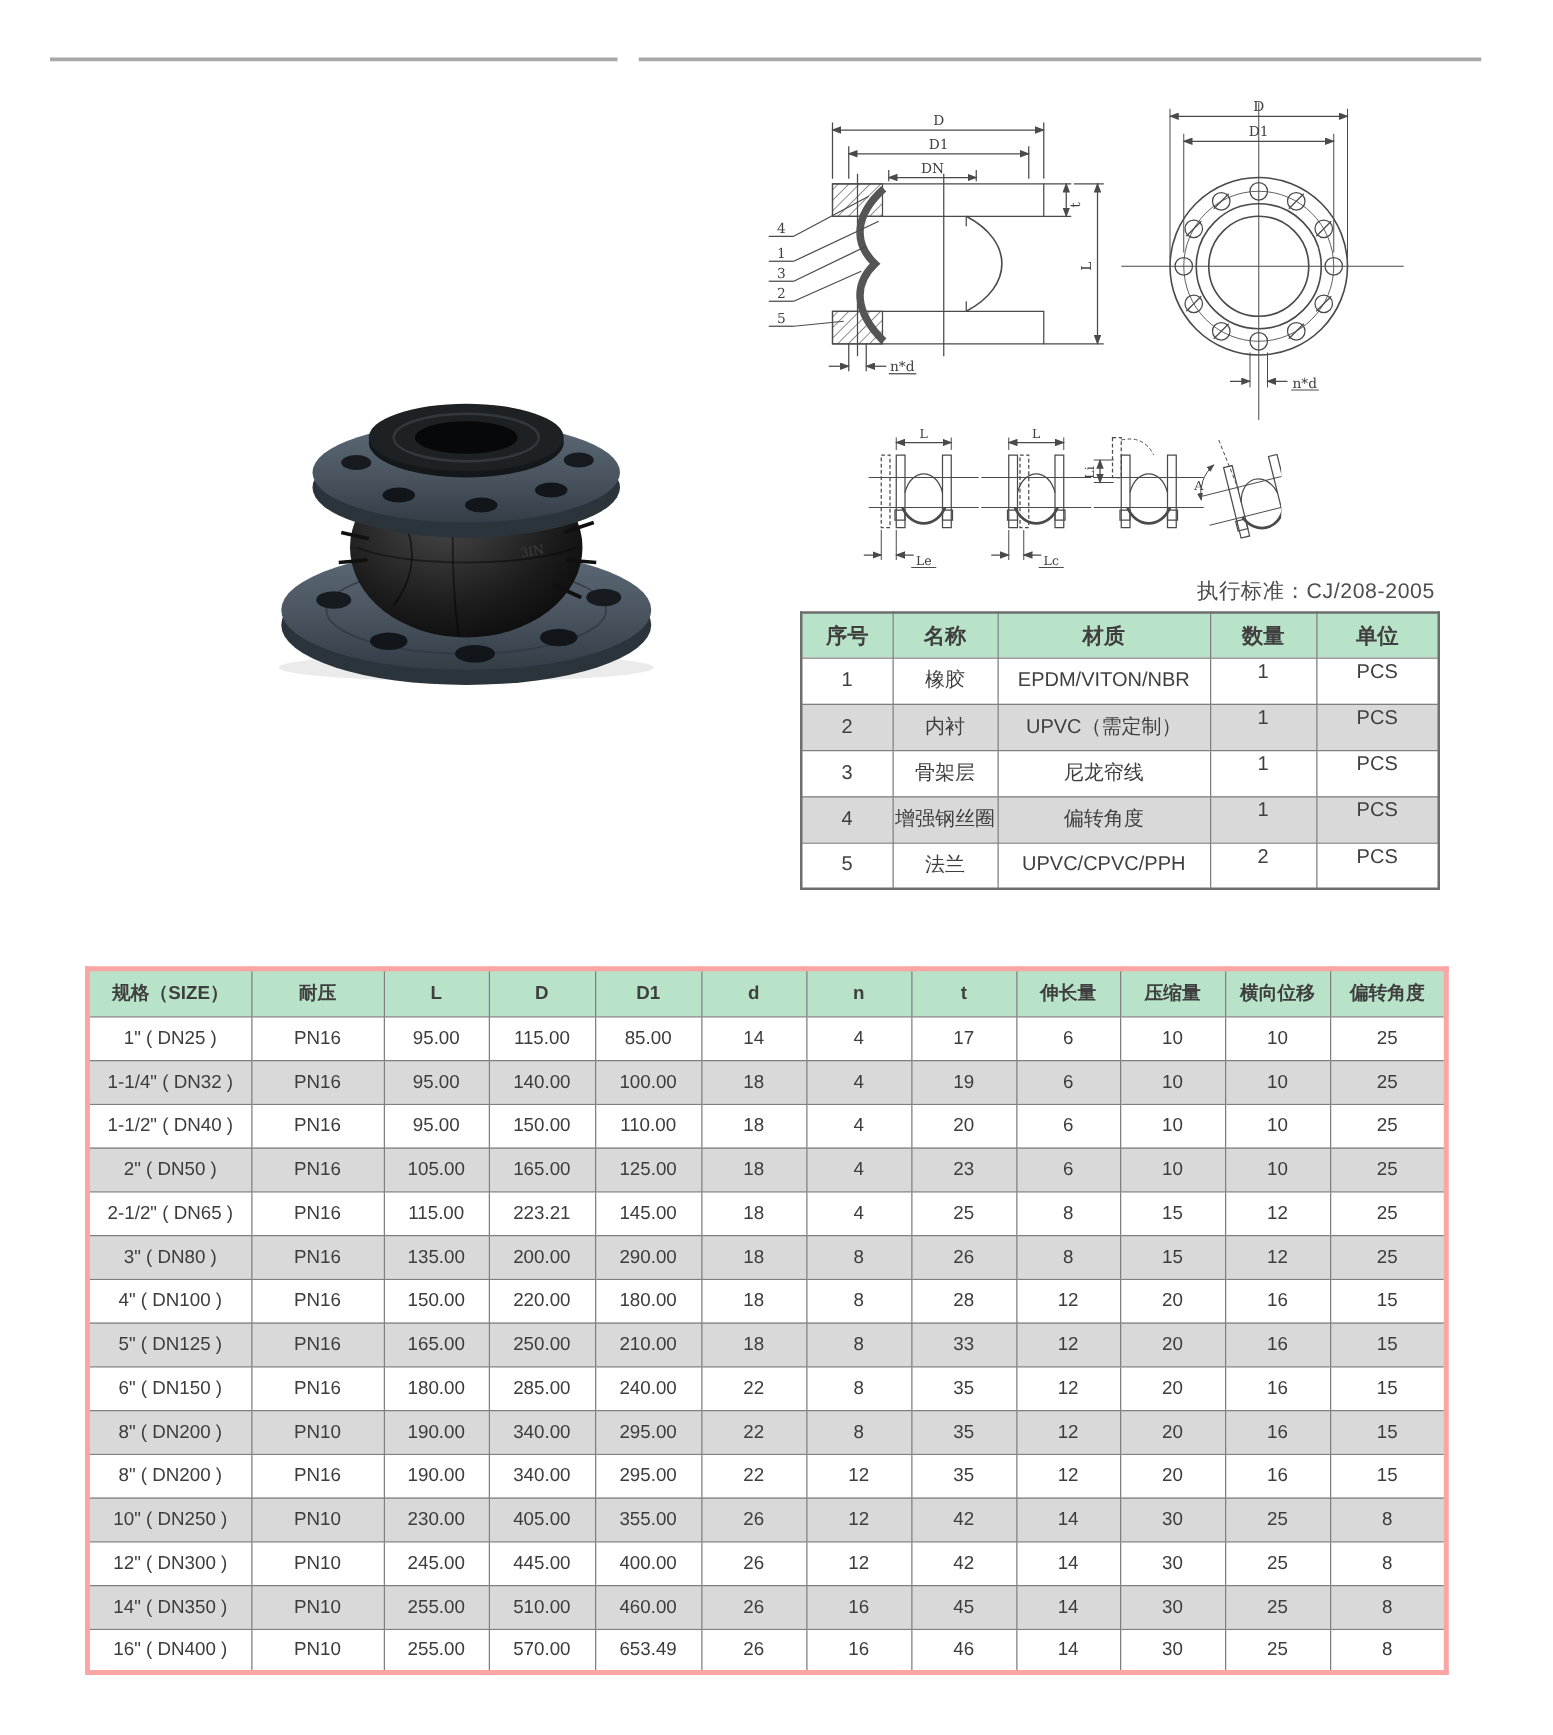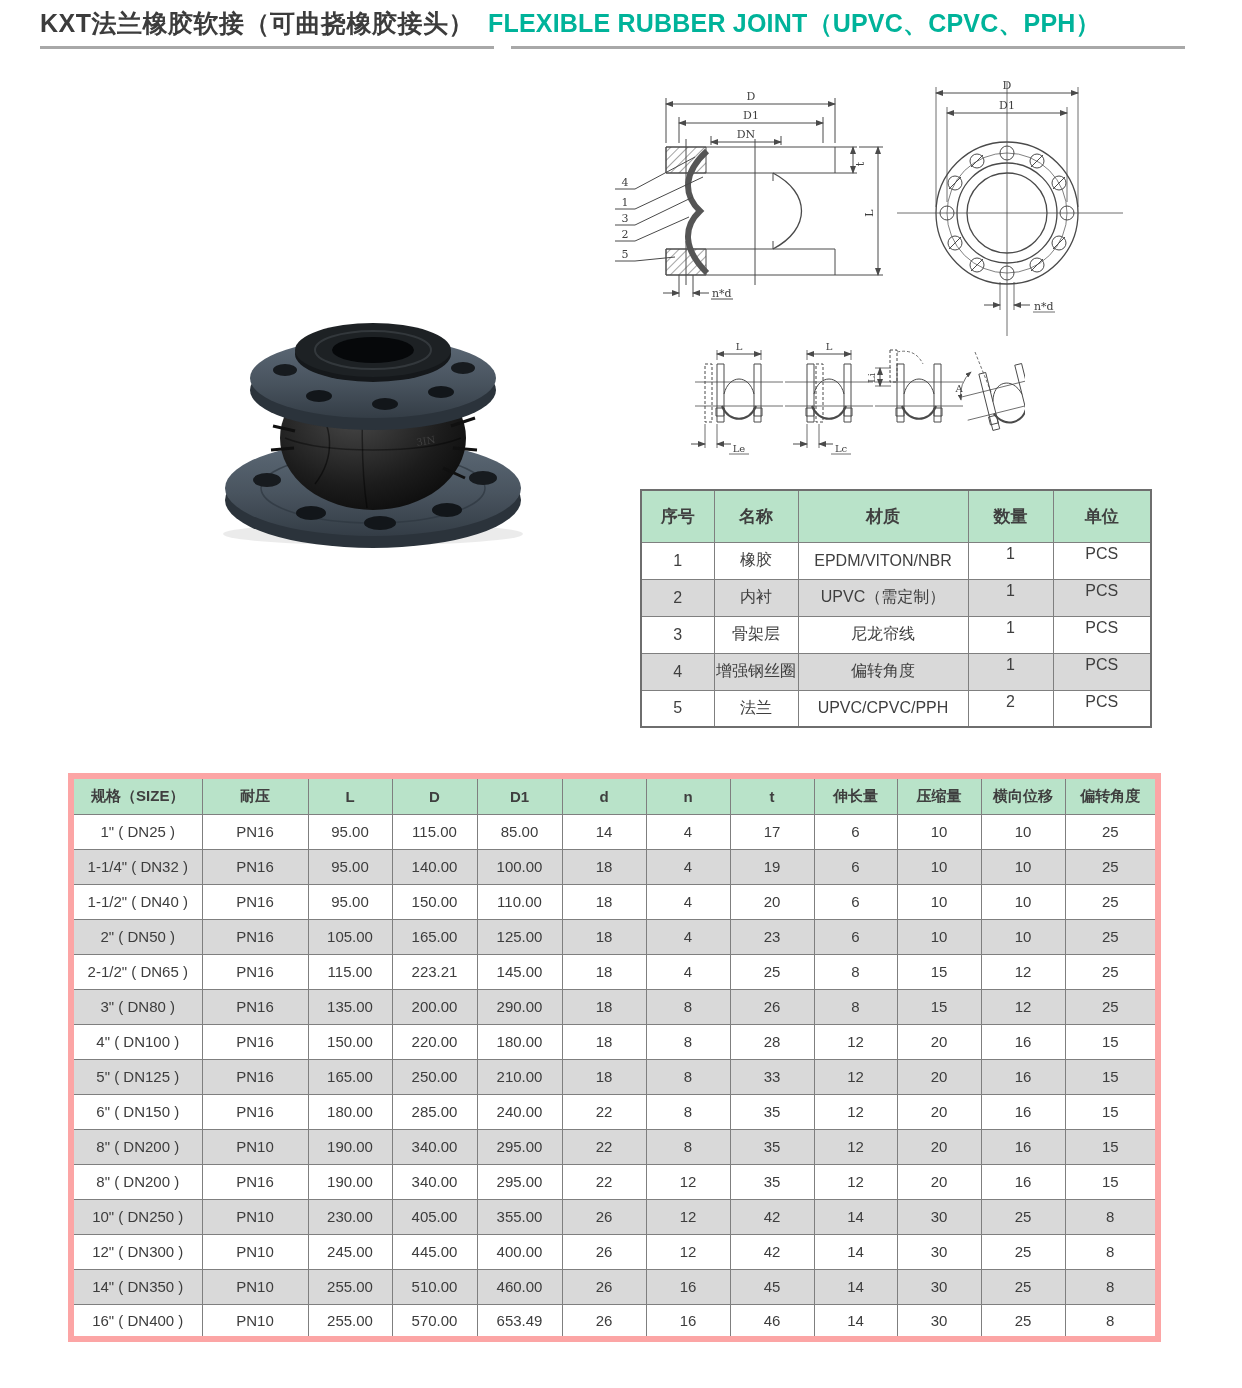--- a/index.html
+++ b/index.html
@@ -15,48 +15,45 @@
   .rule-left  { left:40px;  width:454px; }
   .rule-right { left:511px; width:674px; }
 
   
   .std-note { position:absolute; left:640px; top:461px; width:508px; text-align:right;
               font-size:17px; color:#4d4d4d; letter-spacing:0.5px; }
 
   
   table { border-collapse:collapse; table-layout:fixed; }
   .parts-table { position:absolute; left:640px; top:489px; width:510px; border:2px solid #6e6e6e; }
-  .parts-table th { background:#b9e3c9; border:1px solid #7f7f7f; height:52px;
+  .parts-table th { background:#b9e3c9; border:1px solid #7f7f7f; height:36px;
                     font-size:17px; font-weight:bold; color:#3f3f3f; }
   .parts-table td { border:1px solid #7f7f7f; height:37px; text-align:center;
                     font-size:16px; color:#3f3f3f; background:#fff; }
   .parts-table tbody tr:nth-child(even) td { background:#d9d9d9; }
   .parts-table td:nth-child(4), .parts-table td:nth-child(5) { vertical-align:top; padding-top:2px; }
 
-  .spec-table { position:absolute; left:68px; top:773px; width:1087px; border:6px solid #fca5a5; }
+  .spec-table { position:absolute; left:68px; top:773px; width:1087px; border:4px solid #fca5a5; }
   .spec-table th { background:#b9e3c9; border:1px solid #7f7f7f; height:38px;
                    font-size:15px; font-weight:bold; color:#3f3f3f; }
   .spec-table td { border:1px solid #7f7f7f; height:35px; text-align:center;
                    font-size:15px; color:#3d3d3d; background:#fff; }
   .spec-table tbody tr:nth-child(even) td { background:#d9d9d9; }
 
   
   .drw { position:absolute; }
   .drw line, .drw path, .drw rect, .drw circle, .drw ellipse { vector-effect:non-scaling-stroke; }
   .cad-text { font-family:"DejaVu Serif", serif; font-size:11px; fill:#3f3f3f; }
   .cad-text-sm { font-family:"DejaVu Serif", serif; font-size:10px; fill:#3f3f3f; }
 </style>
 </head>
 <body>
 
 <div class="page">
 
-  <div class="title-row">
-    <span class="title-cn">KXT法兰橡胶软接（可曲挠橡胶接头）</span><span class="title-en">FLEXIBLE RUBBER JOINT（UPVC、CPVC、PPH）</span>
-  </div>
   <div class="rule rule-left"></div>
   <div class="rule rule-right"></div>
 
   <svg class="drw" style="left:215px; top:298px;" width="315" height="252" viewBox="0 0 315 252">
     <defs>
       <linearGradient id="flangeG" x1="0" y1="0" x2="0" y2="1">
         <stop offset="0" stop-color="#5d6a77"></stop>
           <stop offset="0.55" stop-color="#49545f"></stop>
           <stop offset="1" stop-color="#343d46"></stop>
       </linearGradient>
@@ -282,20 +279,21 @@
     <g transform="translate(292,34)">
       <g transform="rotate(-14 30 30)">
           <use href="#mini"></use>
         </g>
       <line x1="-2" y1="-14" x2="14" y2="26" stroke-dasharray="3,2" stroke-width="0.8"></line>
       <path d="M-16,34 A30,30 0 0 1 -6,6" marker-start="url(#arr)" marker-end="url(#arr)" stroke-width="0.8"></path>
       <text x="-18" y="26" text-anchor="middle" class="cad-text-sm" stroke="none">A</text>
     </g>
   </svg>
 
+  <div class="std-note">执行标准：CJ/208-2005</div>
 
   <table class="parts-table">
     <colgroup>
         <col style="width:73px">
         <col style="width:84px">
         <col style="width:170px">
         <col style="width:85px">
         <col style="width:98px">
       </colgroup>
     <thead>

